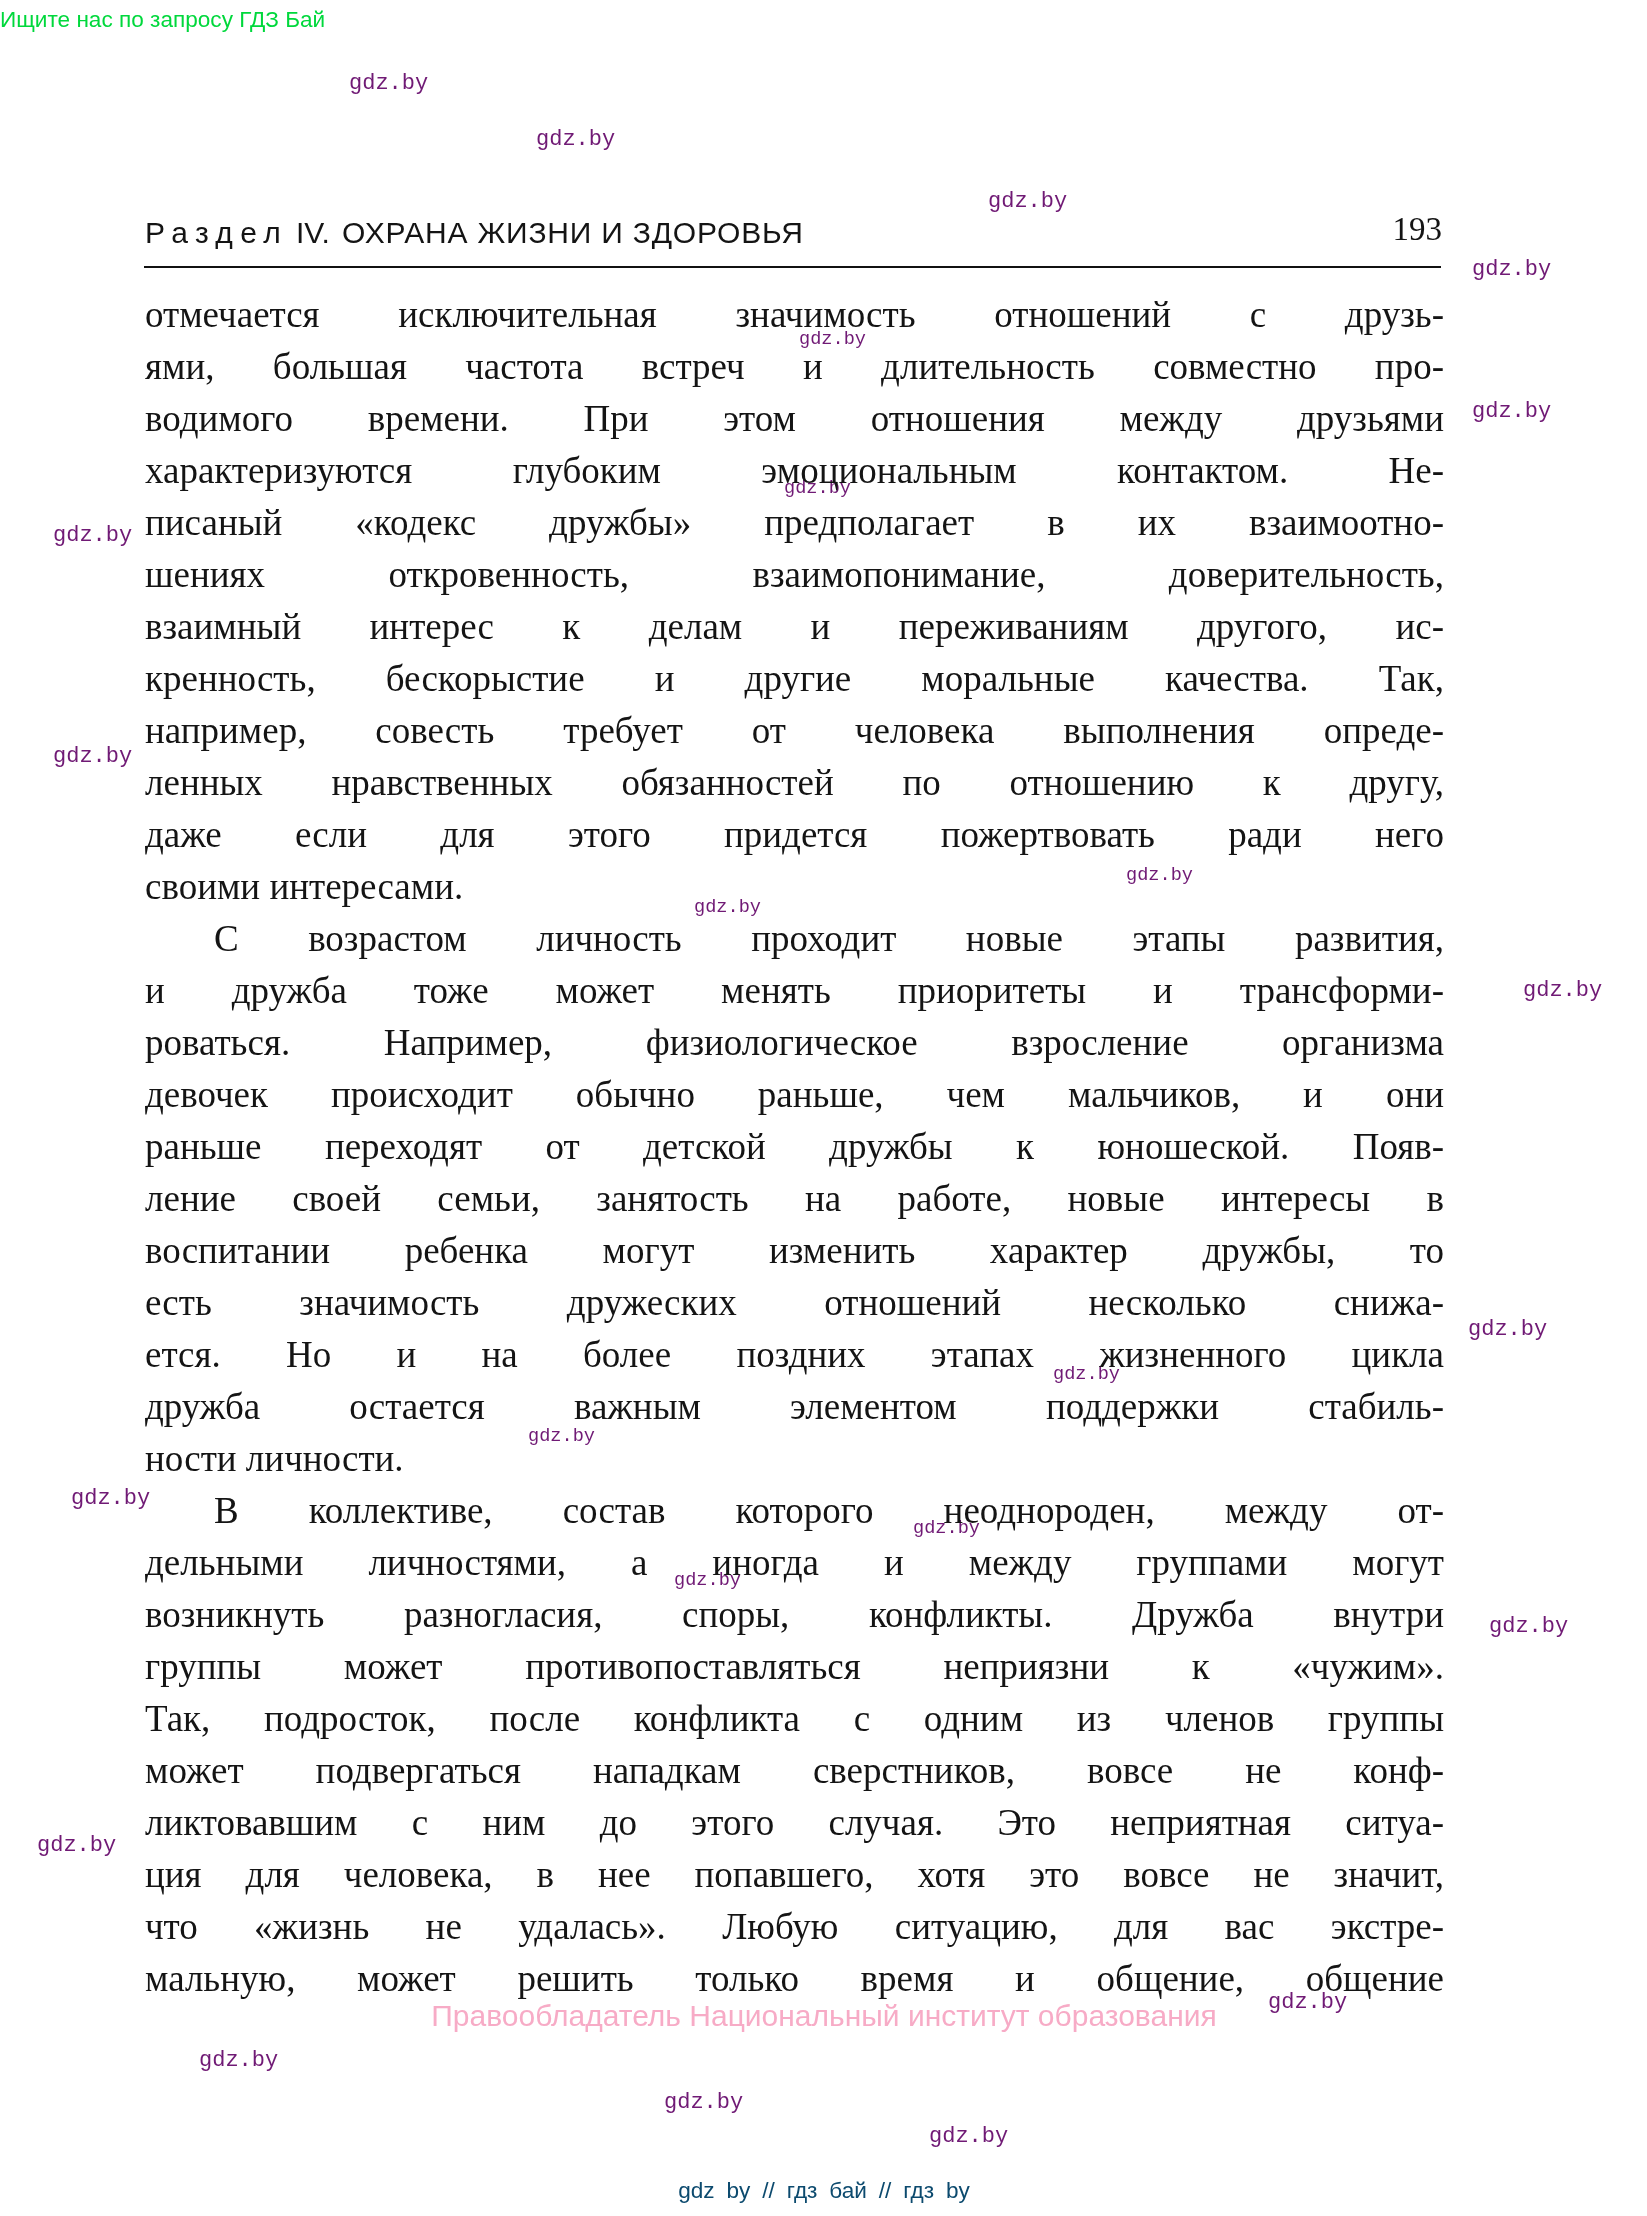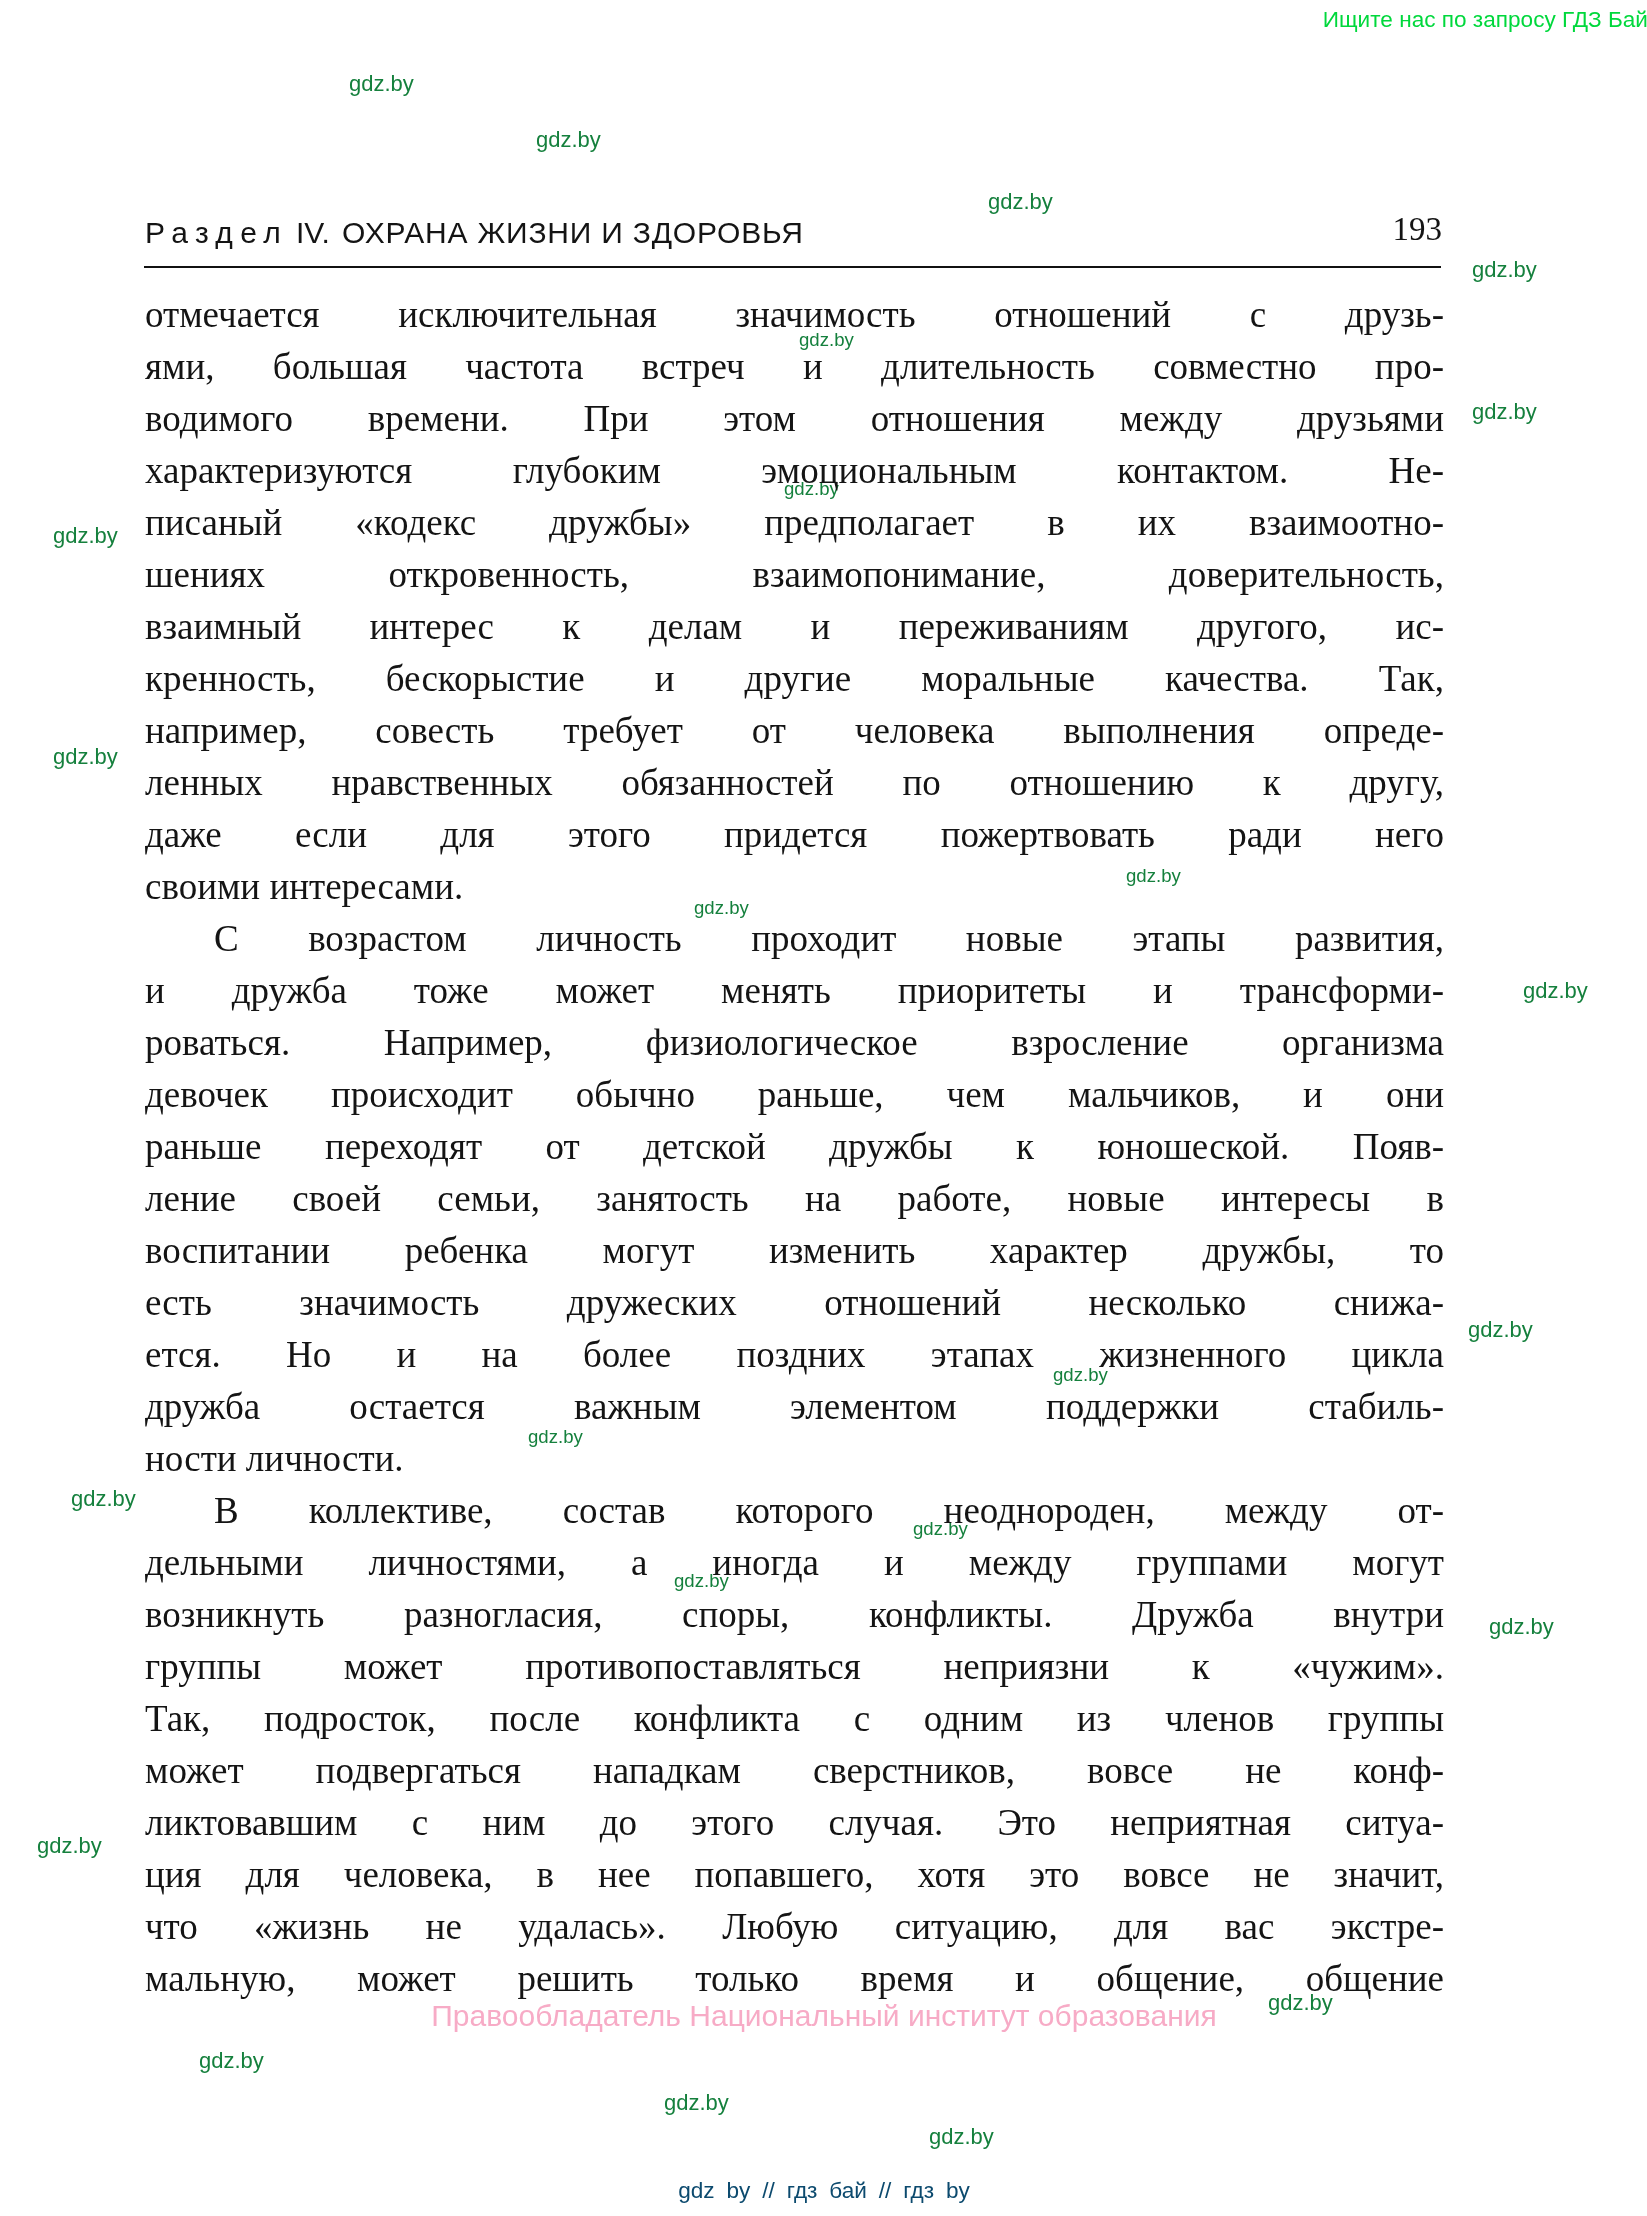--- a/index.html
+++ b/index.html
@@ -9,29 +9,29 @@
     width: 1648px;
     height: 2216px;
     background: #ffffff;
     overflow: hidden;
     font-family: "Liberation Serif", serif;
     color: #141414;
   }
   .banner {
     position: absolute;
     top: 6.5px; left: 0; width: 100%;
-    text-align: right;
+    text-align: left;
     font-family: "Liberation Sans", sans-serif;
     font-size: 22.6px;
     color: #00d83c;
   }
   .wm {
     position: absolute;
-    font-family: Liberation Sans, sans-serif;
-    color: #15803d;
+    font-family: Liberation Mono, monospace;
+    color: #701a75;
     font-size: 22px;
     white-space: nowrap;
   }
   .wm.small { font-size: 18.6px; }
   .header-row {
     position: absolute;
     top: 216px; left: 145px; width: 1297px;
     font-family: "Liberation Sans", sans-serif;
     font-size: 30px;
     white-space: nowrap;

